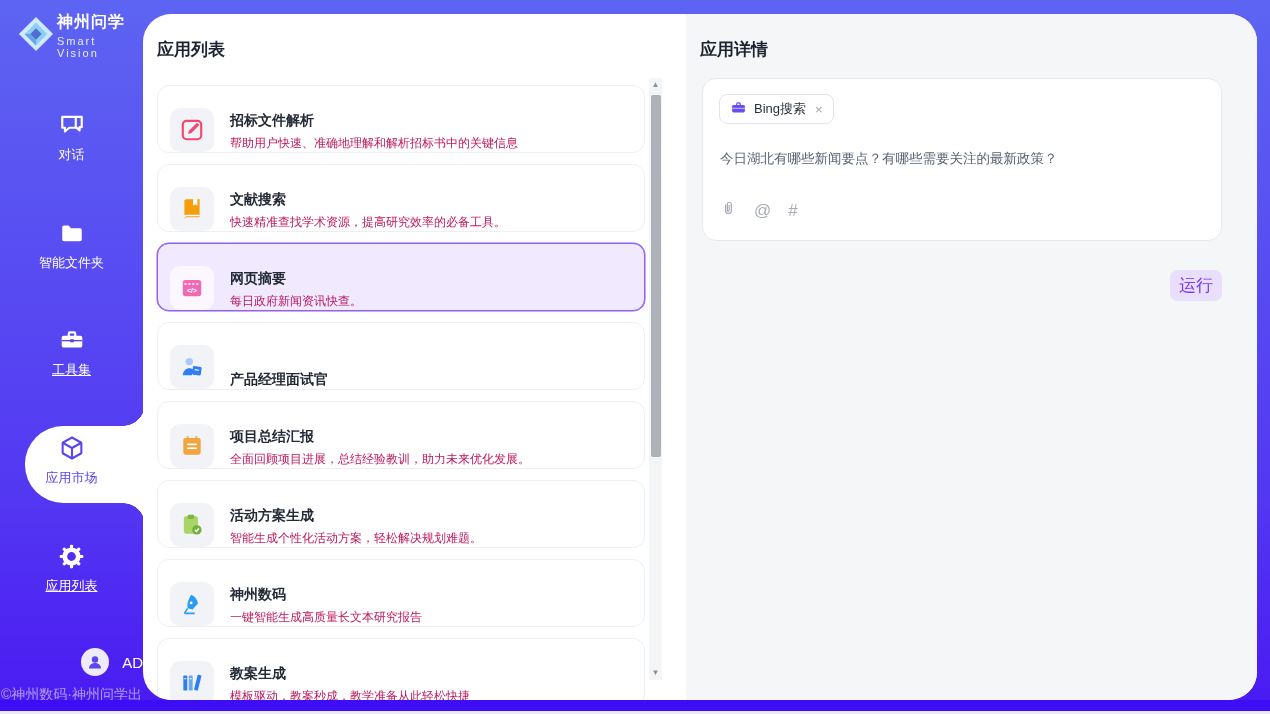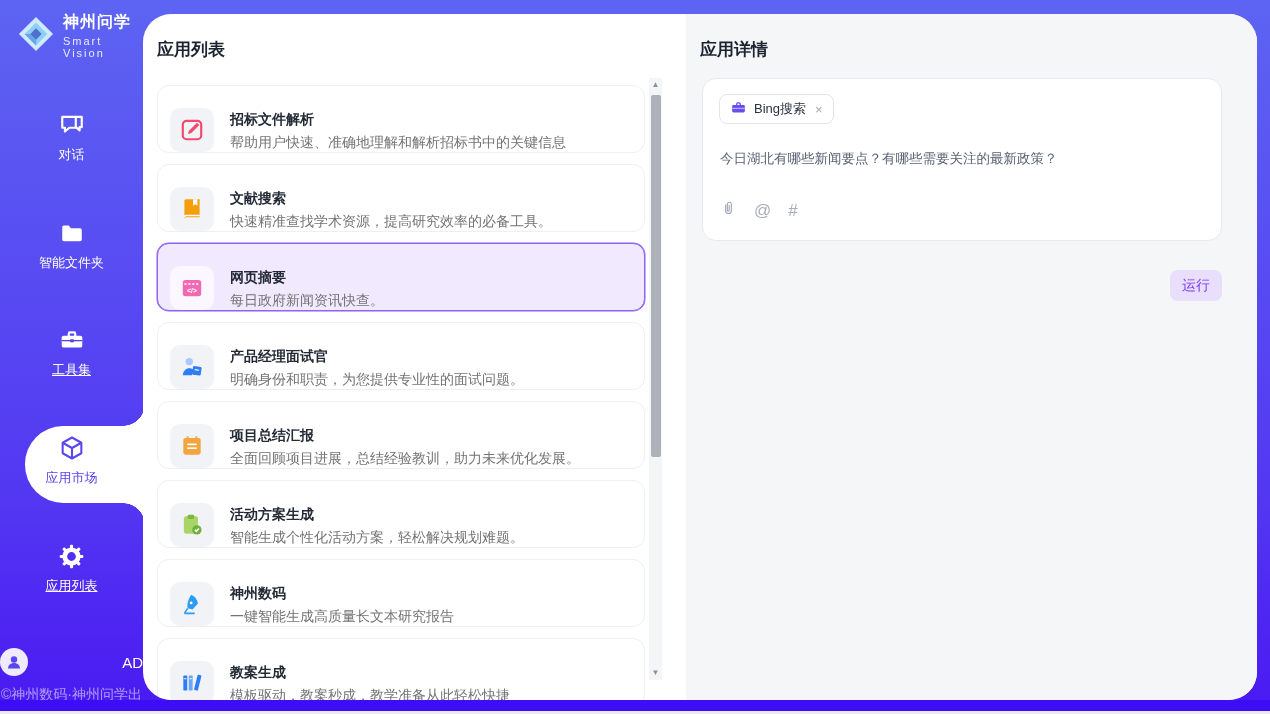--- a/index.html
+++ b/index.html
@@ -5,51 +5,51 @@
   html,body{margin:0;padding:0;}
   body{font-family:"Liberation Sans","DejaVu Sans",sans-serif;}
   .screen{position:relative;width:1270px;height:714px;overflow:hidden;
     background:linear-gradient(180deg,#5d64f2 0%,#5337f2 70%,#4a19f2 100%);}
   
   .bottom-bar{position:absolute;left:0;top:700px;width:1270px;height:11px;background:#3d0ef5;}
   .bottom-light{position:absolute;left:0;top:711px;width:1270px;height:3px;background:#e9ebf0;}
 
   
   .sidebar{position:absolute;left:0;top:0;width:143px;height:700px;}
-  .logo{position:absolute;left:17px;top:12px;display:flex;align-items:center;gap:8px;}
+  .logo{position:absolute;left:17px;top:12px;display:flex;align-items:center;gap:2px;}
   .logo-text .t1{font-size:16px;font-weight:bold;color:#fff;letter-spacing:1px;}
   .logo-text .t2{font-size:11px;color:#e7ecff;letter-spacing:2px;margin-top:2px;}
   .nav-item{position:absolute;left:0;width:143px;text-align:center;color:#fff;cursor:pointer;z-index:2;}
   .nav-icon{height:30px;display:flex;align-items:center;justify-content:center;}
   .nav-label{font-size:13px;margin-top:6px;}
   .nav-label.underlined{text-decoration:underline;text-align:center;}
   .nav-item.active{color:#5b47ee;}
   .active-bubble{position:absolute;left:25px;top:426px;width:120px;height:77px;background:#fff;
     border-radius:38px 0 0 38px;z-index:1;}
   .active-bubble::before{content:"";position:absolute;right:0;top:-22px;width:22px;height:22px;
     background:radial-gradient(circle at 0 0,rgba(255,255,255,0) 21.5px,#fff 22px);}
   .active-bubble::after{content:"";position:absolute;right:0;bottom:-22px;width:22px;height:22px;
     background:radial-gradient(circle at 0 100%,rgba(255,255,255,0) 21.5px,#fff 22px);}
-  .user-row{position:absolute;left:0;top:648px;width:143px;display:flex;align-items:center;justify-content:space-between;gap:13px;}
+  .user-row{position:absolute;left:0;top:648px;width:143px;display:flex;align-items:center;justify-content:flex-end;gap:13px;}
   .avatar{width:28px;height:28px;border-radius:50%;background:#efeafd;display:flex;align-items:center;justify-content:center;}
   .user-name{color:#fff;font-size:15px;}
   .side-footer{position:absolute;left:0;top:686px;width:143px;text-align:center;font-size:14px;color:rgba(255,255,255,.55);}
 
   
   .frame{position:absolute;left:143px;top:14px;width:1114px;height:686px;background:#fff;
     border-radius:28px;overflow:hidden;z-index:1;}
   .list-title{position:absolute;left:14px;top:24px;font-size:17px;font-weight:bold;color:#1c2330;}
   .card{position:absolute;left:14px;width:488px;height:68px;box-sizing:border-box;background:#fff;
     border:1px solid #edeff3;border-radius:12px;display:flex;align-items:flex-end;gap:16px;
     padding-left:12px;cursor:pointer;}
   .card.selected{background:#f1e9fd;border:1px solid #9061f2;box-shadow:0 0 0 .5px #9061f2;}
   .tile{width:44px;height:44px;border-radius:10px;background:#f1f3f7;display:flex;align-items:center;justify-content:center;flex:0 0 auto;}
   .card.selected .tile{background:#faf7ff;}
   .card-title{font-size:14px;font-weight:bold;color:#232a36;}
-  .card-desc{font-size:14px;color:#737373;margin-top:5px;}
+  .card-desc{font-size:12px;color:#be185d;margin-top:5px;}
 
   
   .scrollbar{position:absolute;left:506px;top:64px;width:13px;height:602px;background:#f4f5f7;}
   .scroll-arrow{position:absolute;left:0;width:13px;text-align:center;font-size:8px;color:#8a8f99;line-height:14px;cursor:pointer;}
   .scroll-arrow.up{top:0;}
   .scroll-arrow.down{bottom:0;}
   .scroll-thumb{position:absolute;left:1.5px;top:17px;width:10px;height:362px;background:#adb1b8;border-radius:2px;cursor:pointer;}
 
   
   .right-panel{position:absolute;left:543px;top:0;width:571px;height:686px;background:#f4f6f8;}
@@ -57,21 +57,21 @@
   .input-card{position:absolute;left:16px;top:64px;width:520px;height:163px;box-sizing:border-box;
     background:#fff;border:1px solid #e8e9f0;border-radius:14px;}
   .chip{position:absolute;left:16px;top:15px;height:30px;box-sizing:border-box;border:1px solid #e3e4eb;
     border-radius:8px;background:#fff;display:inline-flex;align-items:center;gap:7px;padding:0 10px;cursor:pointer;}
   .chip-label{font-size:13px;color:#2b3140;}
   .chip-close{font-size:13px;color:#a0a5af;margin-left:2px;cursor:pointer;}
   .prompt{position:absolute;left:17px;top:71px;width:480px;font-size:13.5px;color:#596173;cursor:text;}
   .input-toolbar{position:absolute;left:17px;bottom:18px;display:flex;align-items:center;gap:17px;color:#a7acb6;}
   .tb-glyph{font-size:17px;cursor:pointer;}
   .run-btn{position:absolute;right:35px;top:256px;width:52px;height:31px;background:#e9defc;color:#7a3bf2;
-    border:none;border-radius:8px;font-size:14px;font-family:inherit;display:flex;align-items:center;justify-content:center;cursor:pointer;}
+    border:none;border-radius:8px;font-size:17px;font-family:inherit;display:flex;align-items:center;justify-content:center;cursor:pointer;}
 </style>
 </head>
 <body>
 
 <div class="screen">
 
   <div class="sidebar">
     <div class="logo">
       <span>
         <svg width="38" height="38" viewBox="0 0 40 40">
@@ -214,21 +214,20 @@
       <span class="tile">
         <svg width="26" height="26" viewBox="0 0 24 24">
           <circle cx="9.5" cy="7" r="3.4" fill="#a9c9fb"></circle>
           <path d="M3.5 19.5c.5-4.2 3-6.3 6-6.3 1.6 0 3 .5 4 1.4l-1.7 4.9z" fill="#2e7cf6"></path>
           <rect x="12.5" y="11.5" width="8" height="8" rx="1" fill="#2e7cf6" transform="rotate(8 16.5 15.5)"></rect>
           <line x1="14.5" y1="14.5" x2="18.5" y2="15" stroke="#fff" stroke-width="1.1"></line>
         </svg>
       </span>
       <span>
         <div class="card-title">产品经理面试官</div>
-        <div class="card-desc">明确身份和职责，为您提供专业性的面试问题。</div>
       </span>
     </div>
 
     <div class="card" style="top:387px">
       <span class="tile">
         <svg width="26" height="26" viewBox="0 0 24 24">
           <rect x="4" y="4.5" width="16" height="15.5" rx="2" fill="#f2a43e"></rect>
           <line x1="8" y1="3" x2="8" y2="6" stroke="#f2a43e" stroke-width="1.6"></line>
           <line x1="16" y1="3" x2="16" y2="6" stroke="#f2a43e" stroke-width="1.6"></line>
           <line x1="7.5" y1="10.5" x2="16.5" y2="10.5" stroke="#fff" stroke-width="1.5"></line>

